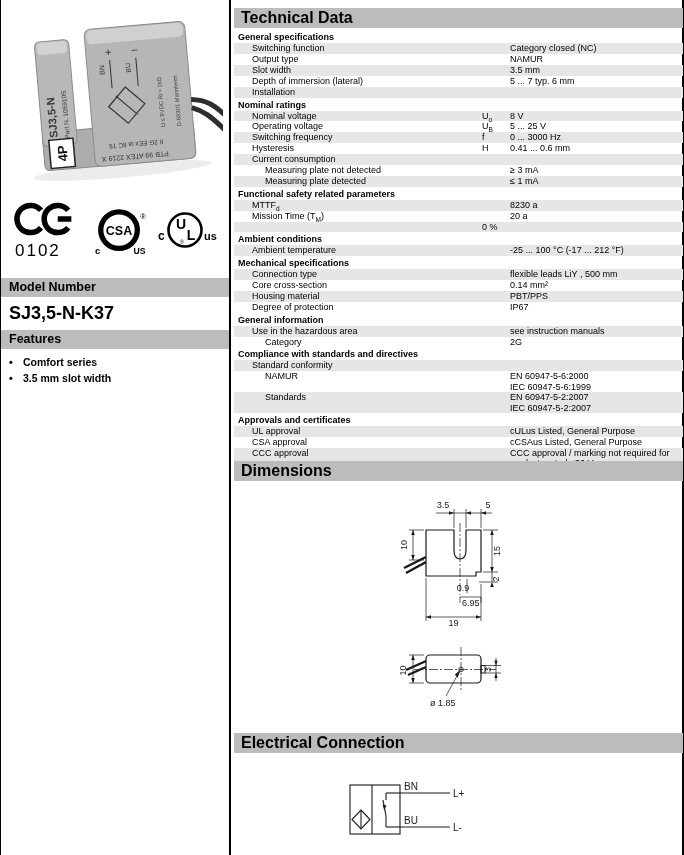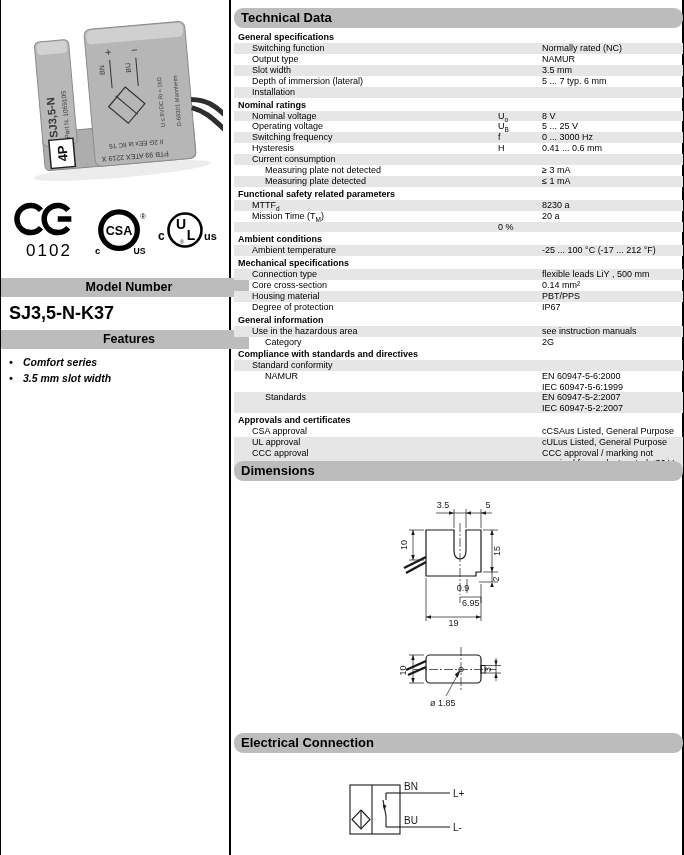--- a/index.html
+++ b/index.html
@@ -8,41 +8,41 @@
     width:684px;height:855px;position:relative;overflow:hidden;
     background:#fff;color:var(--ink);
     font-family:"Liberation Sans", sans-serif;
   }
   .vframe{position:absolute;top:0;height:855px;background:#000;}
   
   .left-col{position:absolute;left:1px;top:0;width:228px;height:855px;}
   .photo{position:absolute;left:8px;top:8px;width:214px;height:180px;}
   .certs{position:absolute;left:0;top:198px;width:228px;height:66px;}
   .ce-block{position:absolute;left:12px;top:4px;width:70px;}
-  .ce-number{font-size:17px;letter-spacing:2px;margin-top:1px;padding-left:2px;text-align:center;}
+  .ce-number{font-size:17px;letter-spacing:2px;margin-top:1px;padding-left:2px;}
   .bar-left{
-    position:absolute;left:0;width:248px;height:19px;background:var(--bar);
-    font-weight:bold;font-size:12.5px;line-height:19px;padding-left:8px;box-sizing:border-box;text-align:center;
+    position:absolute;left:0;width:228px;height:19px;background:var(--bar);
+    font-weight:bold;font-size:12.5px;line-height:19px;padding-left:8px;box-sizing:border-box;
   }
   .model-value{position:absolute;left:8px;top:303px;font-weight:bold;font-size:18px;}
   .features-list{position:absolute;left:8px;top:354px;font-size:10.5px;font-weight:bold;}
-  .features-list .feat{line-height:16px;font-style:italic;}
+  .features-list .feat{line-height:16px;}
   .feat .dot{display:inline-block;width:14px;}
   
   .right-col{position:absolute;left:234px;top:0;width:449px;height:855px;}
   .sec-bar{
     position:absolute;left:0;width:449px;height:20px;background:var(--bar);
-    font-weight:bold;font-size:13px;line-height:20px;padding-left:7px;box-sizing:border-box;border-radius:9px;
+    font-weight:bold;font-size:16px;line-height:20px;padding-left:7px;box-sizing:border-box;
   }
   #tech-bar{top:8px;}
   #dims-bar{top:461px;}
   #elec-bar{top:733px;}
   .t-table{position:absolute;left:0;top:30px;width:449px;}
   .t-section{font-size:9px;font-weight:bold;padding-left:4px;height:13px;line-height:14.5px;}
-  .t-row{display:grid;grid-template-columns:248px 28px 1fr;font-size:9px;gap:16px;}
+  .t-row{display:grid;grid-template-columns:248px 28px 1fr;font-size:9px;}
   .t-row>div{line-height:10.9px;}
   .t-row .t-valline{line-height:10.4px;}
   .t-row.shade{background:var(--stripe);}
   .t-label.lv1{padding-left:18px;}
   .t-label.lv2{padding-left:31px;}
   sub{font-size:6.5px;line-height:0;}
   svg{font-family:"Liberation Sans", sans-serif;}
   .dim-svg{position:absolute;}
   #dim-svg1{left:120px;top:495px;}
   #dim-svg2{left:120px;top:640px;}
@@ -125,21 +125,21 @@
 
 <div class="right-col">
 
   <div class="sec-bar" id="tech-bar">Technical Data</div>
   <div class="t-table">
       <div class="t-section">General specifications</div>
       <div class="t-row shade">
         <div class="t-label lv1">Switching function</div>
         <div class="t-sym"></div>
         <div class="t-val">
-          <div class="t-valline">Normally rated (NC)</div>
+          <div class="t-valline">Category closed (NC)</div>
         </div>
       </div>
       <div class="t-row">
         <div class="t-label lv1">Output type</div>
         <div class="t-sym"></div>
         <div class="t-val">
           <div class="t-valline">NAMUR</div>
         </div>
       </div>
       <div class="t-row shade">
@@ -298,32 +298,32 @@
       </div>
       <div class="t-row shade">
         <div class="t-label lv2">Standards</div>
         <div class="t-sym"></div>
         <div class="t-val">
           <div class="t-valline">EN 60947-5-2:2007</div>
           <div class="t-valline">IEC 60947-5-2:2007</div>
         </div>
       </div>
       <div class="t-section">Approvals and certificates</div>
+      <div class="t-row shade">
+        <div class="t-label lv1">UL approval</div>
+        <div class="t-sym"></div>
+        <div class="t-val">
+          <div class="t-valline">cULus Listed, General Purpose</div>
+        </div>
+      </div>
       <div class="t-row">
         <div class="t-label lv1">CSA approval</div>
         <div class="t-sym"></div>
         <div class="t-val">
           <div class="t-valline">cCSAus Listed, General Purpose</div>
-        </div>
-      </div>
-      <div class="t-row shade">
-        <div class="t-label lv1">UL approval</div>
-        <div class="t-sym"></div>
-        <div class="t-val">
-          <div class="t-valline">cULus Listed, General Purpose</div>
         </div>
       </div>
       <div class="t-row shade">
         <div class="t-label lv1">CCC approval</div>
         <div class="t-sym"></div>
         <div class="t-val">
           <div class="t-valline">CCC approval / marking not required for products rated ≤36 V</div>
         </div>
       </div>
     </div>

